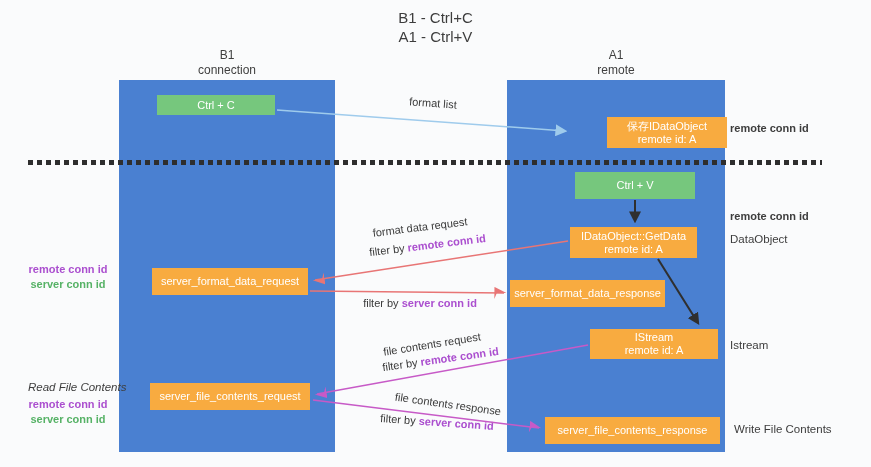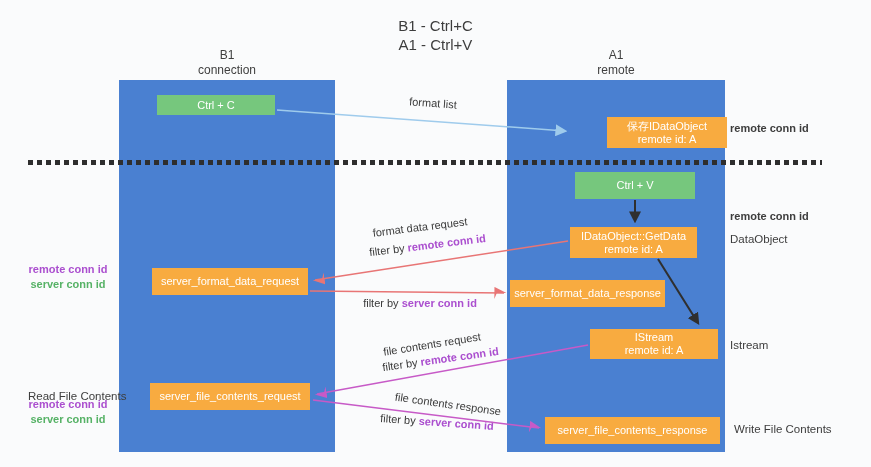--- a/index.html
+++ b/index.html
@@ -1,20 +1,20 @@
 <!DOCTYPE html>
 <html><head>
 <meta charset="utf-8">
 <style>
   html,body{margin:0;padding:0;}
   body{font-family:"Liberation Sans",sans-serif;background:#fafbfc;}
   .canvas{position:relative;width:871px;height:467px;background:#fafbfc;overflow:hidden;}
 
   .title{position:absolute;top:8px;left:0;width:871px;text-align:center;
-         font-size:15px;line-height:19px;color:#3d3d3d;margin-top:8px;}
+         font-size:15px;line-height:19px;color:#3d3d3d;}
 
   .lane-header{position:absolute;top:48px;text-align:center;font-size:12px;
                line-height:15px;color:#3f3f3f;}
   .lane{position:absolute;top:80px;height:372px;background:#4a80d1;z-index:1;}
   .lane-left{left:119px;width:216px;}
   .lane-right{left:507px;width:218px;}
 
   .divider{position:absolute;left:28px;top:160px;width:794px;height:5px;z-index:40;
            background:repeating-linear-gradient(to right,#2e2e2e 0 5px,transparent 5px 9px);}
 
@@ -48,21 +48,21 @@
   .fl-fcresp{left:373px;top:398px;width:150px;transform:rotate(8deg);}
   .fl-fcresp-filter{left:357px;top:416px;width:160px;transform:rotate(4deg);}
 
   .side-label{position:absolute;font-size:11.5px;color:#3d3d3d;z-index:30;}
   .sl-rtop{left:730px;top:122px;}
   .sl-rmid{left:730px;top:210px;}
   .sl-dataobject{left:730px;top:233px;}
   .sl-istream{left:730px;top:339px;}
   .sl-write{left:734px;top:423px;}
   .sl-lfmt{left:18px;top:262px;width:100px;text-align:center;line-height:15px;font-size:11px;}
-  .sl-read{left:28px;top:390px;}
+  .sl-read{left:28px;top:381px;font-style:italic;}
   .sl-lfile{left:18px;top:397px;width:100px;text-align:center;line-height:15px;font-size:11px;}
 
   svg.arrows{position:absolute;left:0;top:0;z-index:50;pointer-events:none;}
 </style>
 </head>
 <body>
 
 <div class="canvas">
 
   <div class="title">

